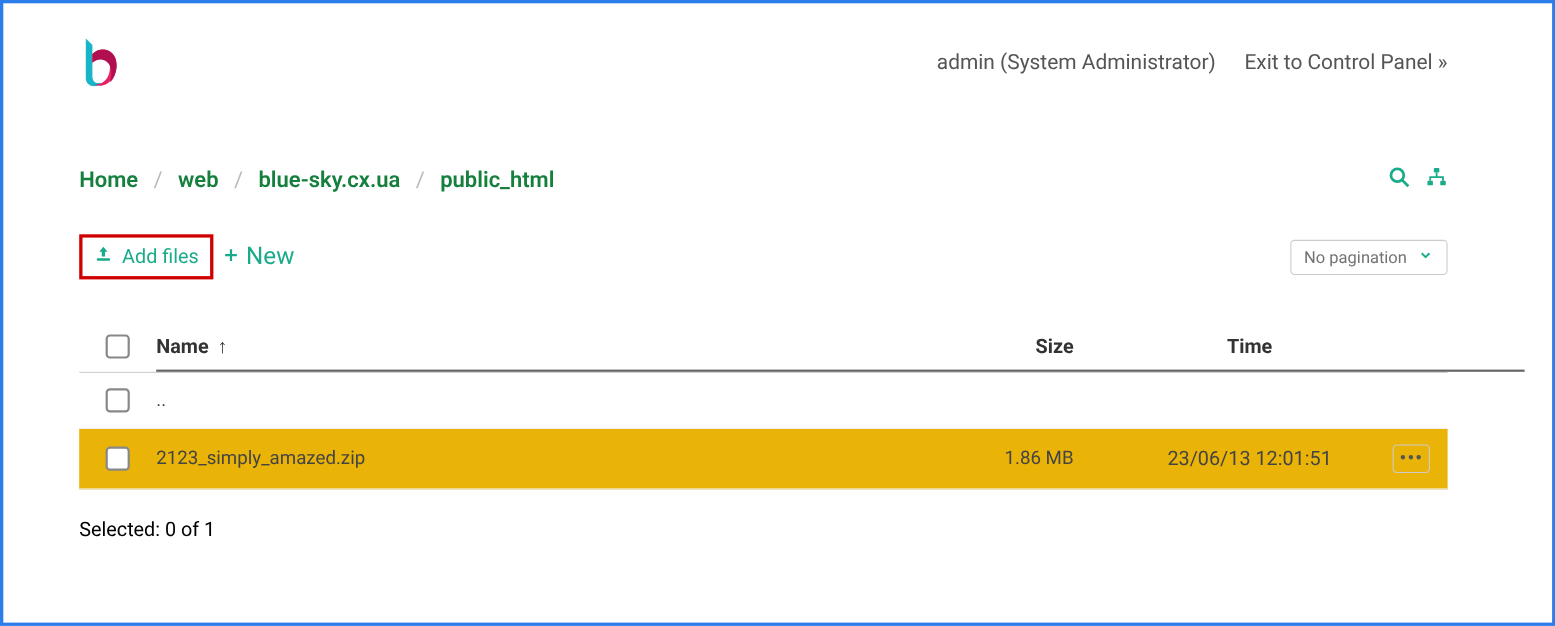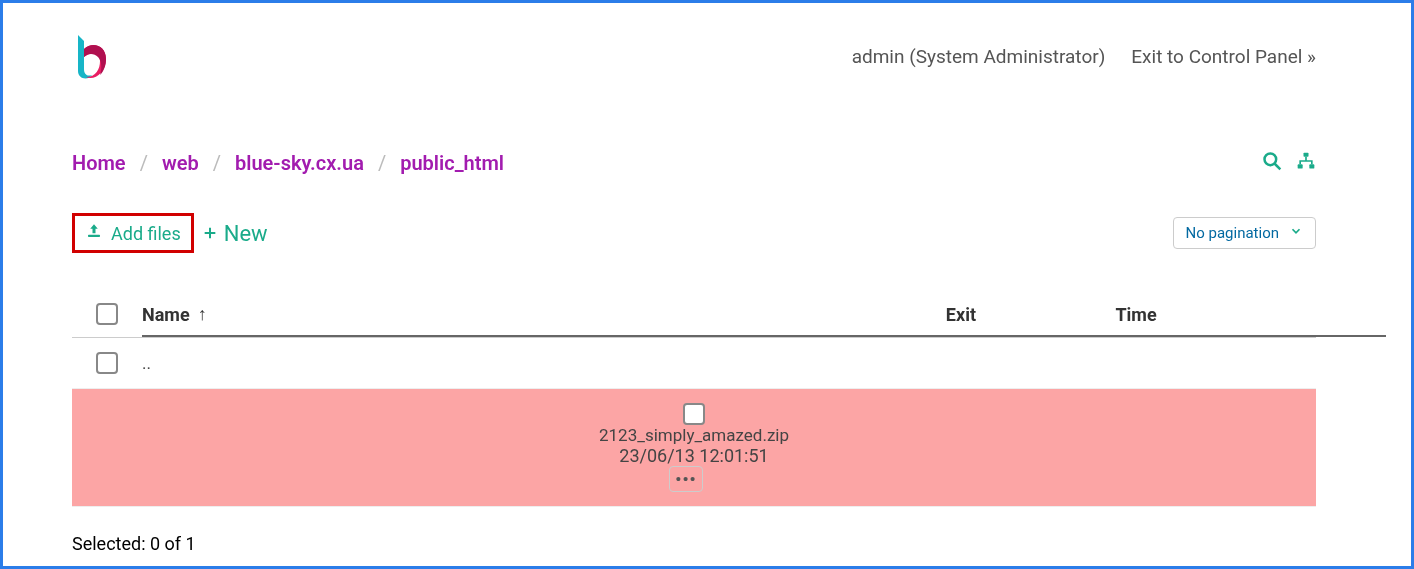--- a/index.html
+++ b/index.html
@@ -41,21 +41,21 @@
   }
   .breadcrumb {
     display: flex;
     align-items: center;
     gap: 14px;
     font-size: 20px;
     font-weight: 600;
     color: #1aab8a;
   }
   .breadcrumb .sep { color: #bbb; font-weight: 400; }
-  .breadcrumb a { color: #a21caf; text-decoration: none; }
+  .breadcrumb a { color: #15803d; text-decoration: none; }
   .breadcrumb-icons {
     display: flex;
     gap: 14px;
     color: #1aab8a;
   }
   .breadcrumb-icons svg { width: 20px; height: 20px; cursor: pointer; }
   .toolbar-row {
     display: flex;
     align-items: center;
     justify-content: space-between;
@@ -86,21 +86,21 @@
     padding: 6px 6px;
   }
   .pagination-select {
     display: inline-flex;
     align-items: center;
     gap: 10px;
     border: 1px solid #ccc;
     border-radius: 4px;
     padding: 6px 12px;
     font-size: 15px;
-    color: #0369a1;
+    color: #737373;
     cursor: pointer;
   }
   .chev-down { color: #1aab8a; }
   .table {
     width: 100%;
   }
   .thead {
     display: flex;
     align-items: center;
     border-bottom: 1px solid #ccc;
@@ -123,21 +123,21 @@
     display: flex;
     align-items: center;
     padding: 14px 0;
     border-bottom: 1px solid #eee;
     font-size: 17px;
     color: #444;
   }
   .trow .col-name { font-weight: 400; font-size: 17px; }
   .trow .col-size { font-weight: 400; font-size: 17px; }
   .trow .col-time { font-weight: 400; font-size: 18px; }
-  .trow.alt { background: #fca5a5; flex-direction: column; }
+  .trow.alt { background: #eab308; }
   .checkbox {
     width: 22px; height: 22px;
     border: 2px solid #888;
     border-radius: 4px;
     cursor: pointer;
     background: #fff;
   }
   .sort-arrow { font-size: 18px; }
   .more-btn {
     border: 1px solid #ccc;
@@ -236,39 +236,40 @@
 
   <div class="table">
     <div class="thead">
       <div class="col-check">
           <div class="checkbox"></div>
         </div>
       <div class="col-name">
         <span>Name</span>
         <span class="sort-arrow">↑</span>
       </div>
-      <div class="col-size">Exit</div>
+      <div class="col-size">Size</div>
       <div class="col-time">Time</div>
       <div class="col-actions"></div>
     </div>
 
     <div class="trow">
       <div class="col-check">
           <div class="checkbox"></div>
         </div>
       <div class="col-name">..</div>
       <div class="col-time"></div>
       <div class="col-actions"></div>
     </div>
 
     <div class="trow alt">
       <div class="col-check">
           <div class="checkbox"></div>
         </div>
       <div class="col-name">2123_simply_amazed.zip</div>
+      <div class="col-size">1.86 MB</div>
       <div class="col-time">23/06/13 12:01:51</div>
       <div class="col-actions">
         <span class="more-btn">•••</span>
       </div>
     </div>
   </div>
 
   <div class="selected-status">Selected: 0 of 1</div>
 </div>
 

